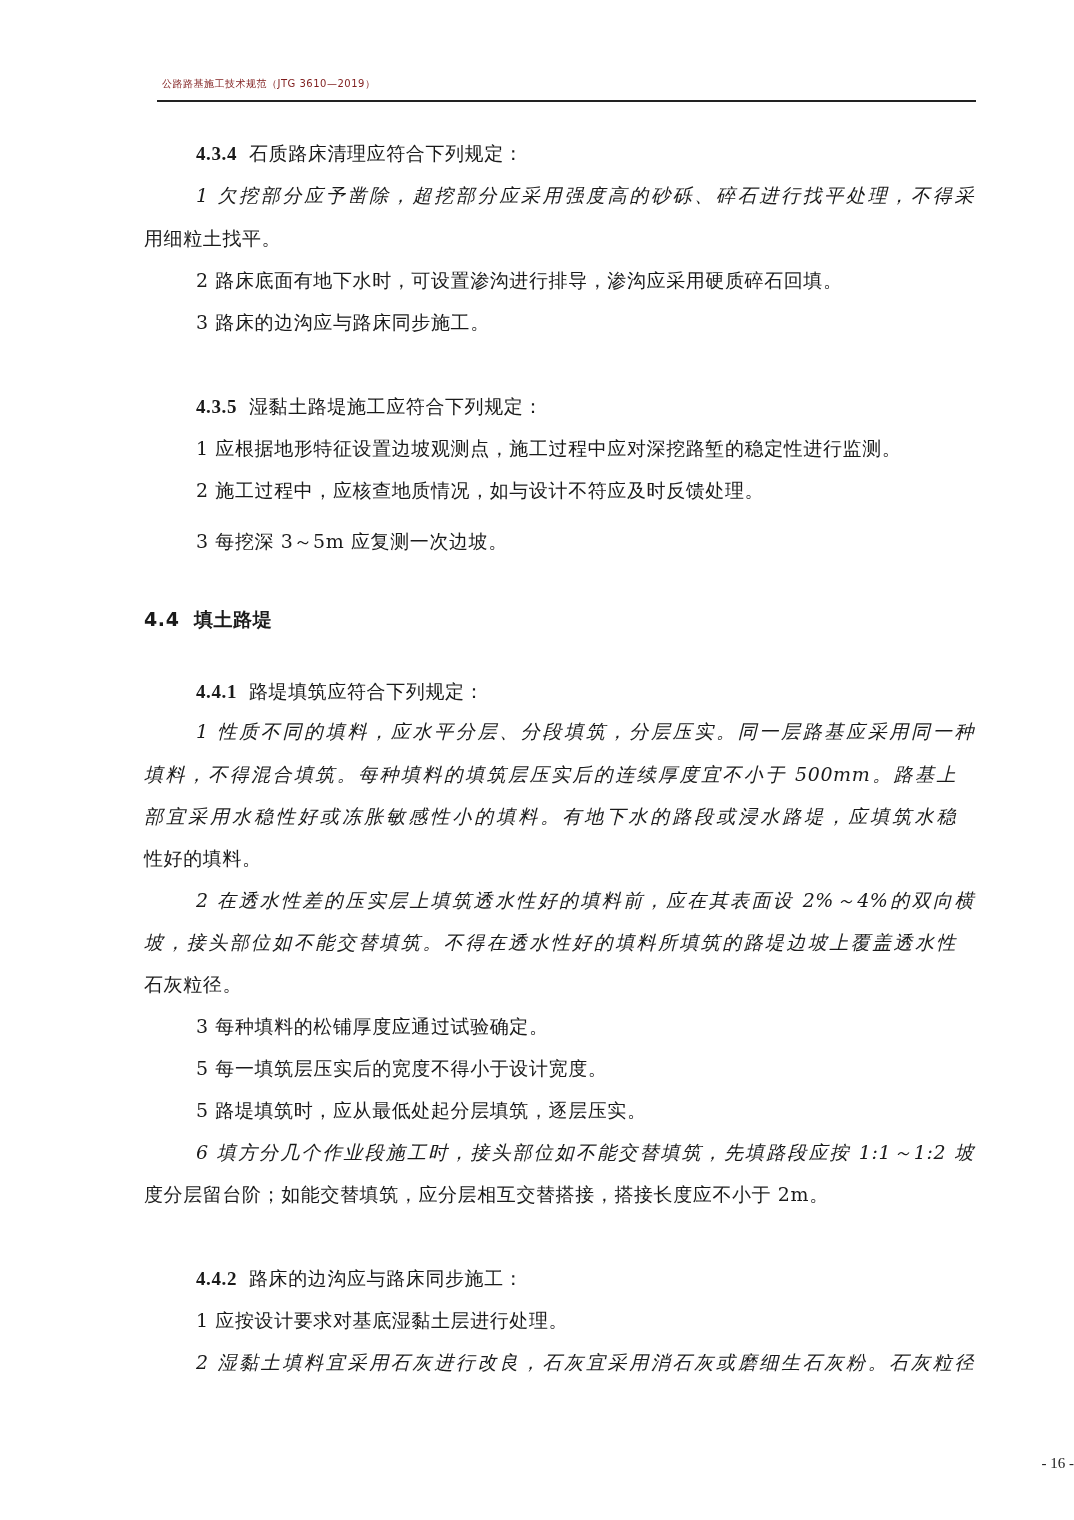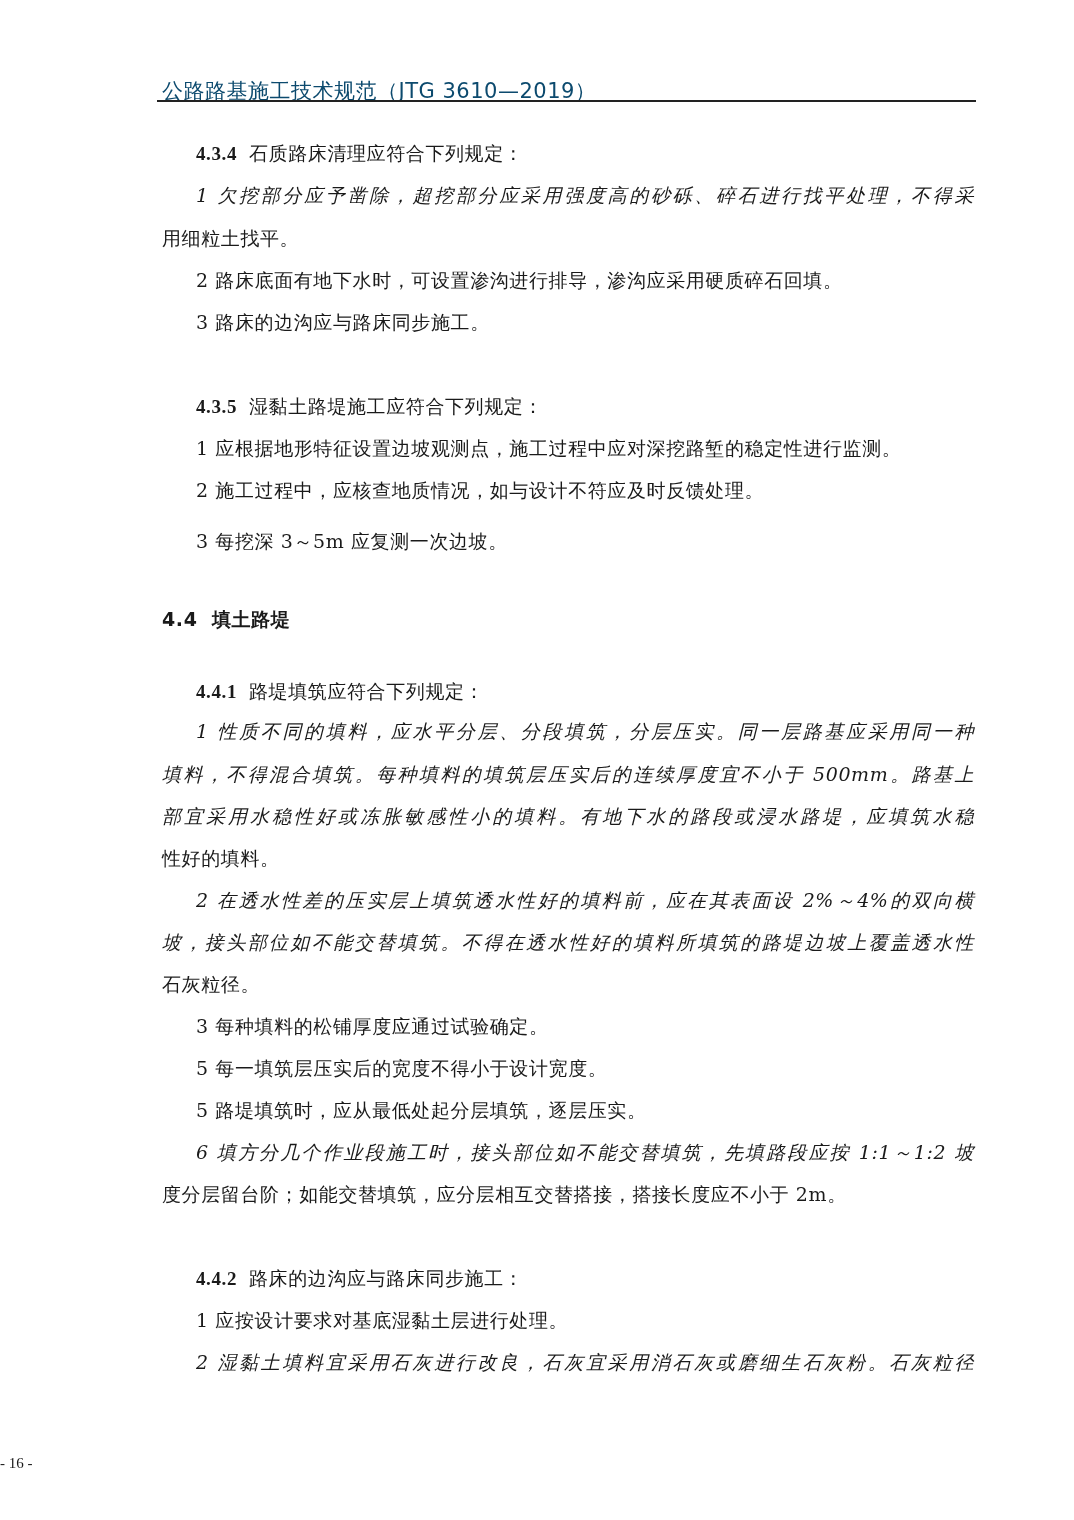--- a/index.html
+++ b/index.html
@@ -4,44 +4,44 @@
 <style>
   html, body { margin: 0; padding: 0; background: #ffffff; }
   body {
     width: 1074px; height: 1520px; position: relative; overflow: hidden;
     font-family: "DejaVu Serif", "Liberation Serif", serif;
     color: #1a1a1a;
   }
   .header {
     position: absolute; left: 162px; top: 77px; width: 814px;
     font-family: "DejaVu Sans", "Liberation Sans", sans-serif;
-    font-size: 21px; color: #0c4a6e; letter-spacing: 0.5px;
+    font-size: 10px; color: #7f1d1d; letter-spacing: 0.5px;
   }
   .header-rule {
     position: absolute; left: 157px; top: 100px; width: 819px; height: 2px;
     background: #222;
   }
   .line {
-    position: absolute; left: 162px; width: 812px;
+    position: absolute; left: 144px; width: 812px;
     font-size: 19px; line-height: 24px; white-space: nowrap;
     letter-spacing: 0.6px;
   }
   .indent { left: 196px; width: 778px; }
   .clause-num {
     font-family: "Liberation Serif", "DejaVu Serif", serif;
     font-weight: bold; margin-right: 12px;
   }
   .section {
     font-family: "DejaVu Sans", "Liberation Sans", sans-serif;
     font-weight: bold; font-size: 19px;
   }
   .justify { text-align: justify; text-align-last: justify; font-style: italic; }
   .page-num {
     position: absolute; left: 0; width: 1074px; top: 1455px;
-    text-align: left; font-size: 15px;
+    text-align: right; font-size: 15px;
     font-family: "Liberation Serif", "DejaVu Serif", serif;
   }
 </style>
 </head>
 <body>
 
 <div class="header">公路路基施工技术规范（JTG 3610—2019）</div>
 <div class="header-rule"></div>
 
 <div class="line indent" style="top:141px">

